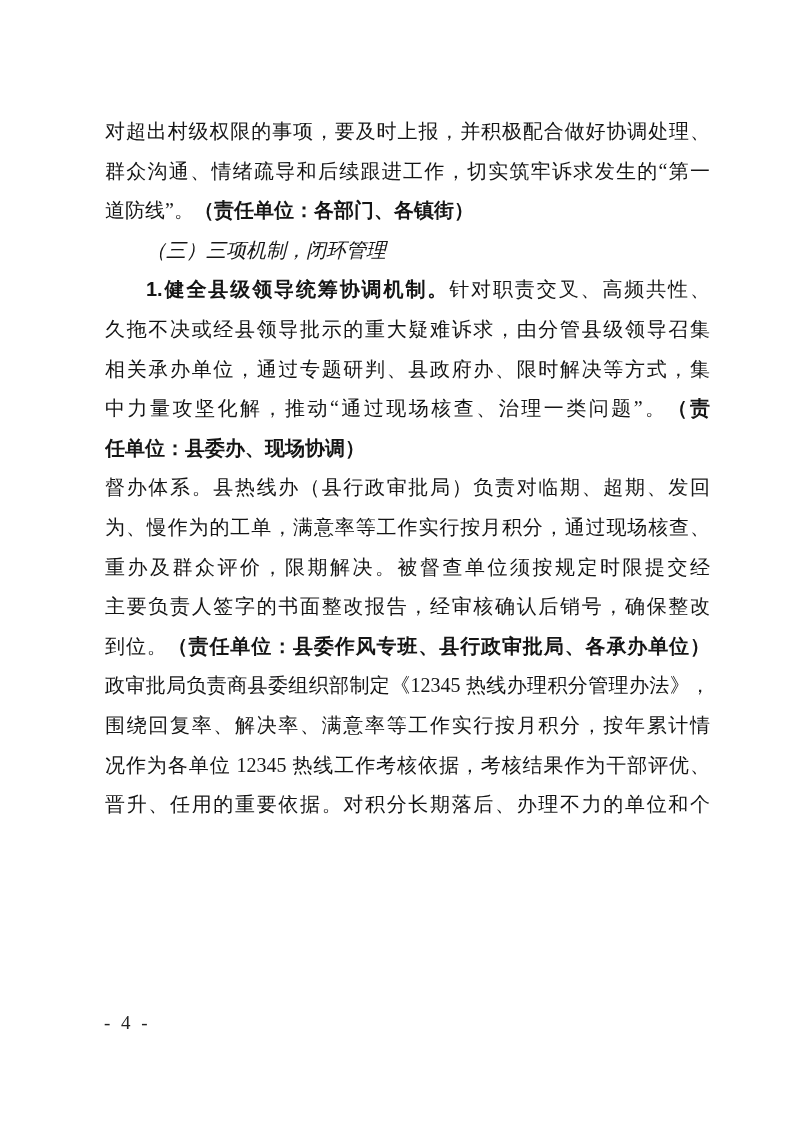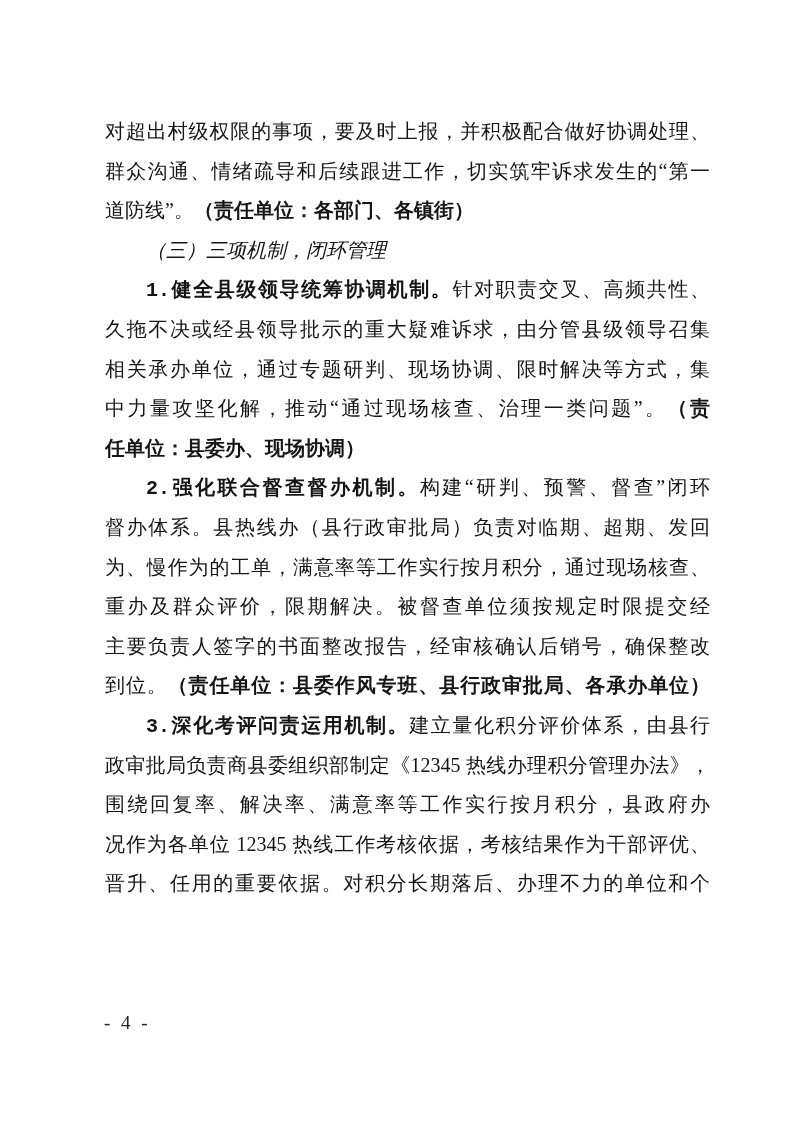--- a/index.html
+++ b/index.html
@@ -43,21 +43,21 @@
   }
   .line.indent {
     text-indent: 41px;
   }
   .seg.normal {
     font-family: "Liberation Serif", serif;
     font-weight: 400;
     text-align: right;
   }
   .seg.bold {
-    font-family: Liberation Mono, monospace;
+    font-family: Liberation Sans, sans-serif;
     font-weight: 700;
   }
   .seg.kaiti {
     font-family: "Liberation Serif", serif;
     font-style: italic;
     font-weight: 400;
   }
   .pagenum {
     position: absolute;
     left: 104px;
@@ -81,45 +81,43 @@
     <div class="line j"><span class="seg normal">群众沟通、情绪疏导和后续跟进工作，切实筑牢诉求发生的“第一</span></div>
 
     <div class="line nj"><span class="seg normal">道防线”。</span><span class="seg bold">（责任单位：各部门、各镇街）</span></div>
 
     <div class="line nj indent"><span class="seg kaiti">（三）三项机制，闭环管理</span></div>
 
     <div class="line j indent"><span class="seg bold">1.健全县级领导统筹协调机制。</span><span class="seg normal">针对职责交叉、高频共性、</span></div>
 
     <div class="line j"><span class="seg normal">久拖不决或经县领导批示的重大疑难诉求，由分管县级领导召集</span></div>
 
-    <div class="line j"><span class="seg normal">相关承办单位，通过专题研判、现场协调、限时解决等方式，集</span></div>
+    <div class="line j"><span class="seg normal">相关承办单位，通过专题研判、县政府办、限时解决等方式，集</span></div>
 
     <div class="line j"><span class="seg normal">中力量攻坚化解，推动“通过现场核查、治理一类问题”。</span><span class="seg bold">（责</span></div>
 
     <div class="line nj"><span class="seg bold">任单位：县委办、现场协调）</span></div>
 
-    <div class="line j indent"><span class="seg bold">2.强化联合督查督办机制。</span><span class="seg normal">构建“研判、预警、督查”闭环</span></div>
 
     <div class="line j"><span class="seg normal">督办体系。县热线办（县行政审批局）负责对临期、超期、发回</span></div>
 
 
 
     <div class="line j"><span class="seg normal">为、慢作为的工单，满意率等工作实行按月积分，通过现场核查、</span></div>
 
     <div class="line j"><span class="seg normal">重办及群众评价，限期解决。被督查单位须按规定时限提交经</span></div>
 
     <div class="line j"><span class="seg normal">主要负责人签字的书面整改报告，经审核确认后销号，确保整改</span></div>
 
     <div class="line j"><span class="seg normal">到位。</span><span class="seg bold">（责任单位：县委作风专班、县行政审批局、各承办单位）</span></div>
 
-    <div class="line j indent"><span class="seg bold">3.深化考评问责运用机制。</span><span class="seg normal">建立量化积分评价体系，由县行</span></div>
 
     <div class="line j"><span class="seg normal">政审批局负责商县委组织部制定《12345 热线办理积分管理办法》，</span></div>
 
-    <div class="line j"><span class="seg normal">围绕回复率、解决率、满意率等工作实行按月积分，县政府办</span></div>
+    <div class="line j"><span class="seg normal">围绕回复率、解决率、满意率等工作实行按月积分，按年累计情</span></div>
 
     <div class="line j"><span class="seg normal">况作为各单位 12345 热线工作考核依据，考核结果作为干部评优、</span></div>
 
     <div class="line j"><span class="seg normal">晋升、任用的重要依据。对积分长期落后、办理不力的单位和个</span></div>
 
   </div>
 
   <div class="pagenum">- 4 -</div>
 
 </div>

